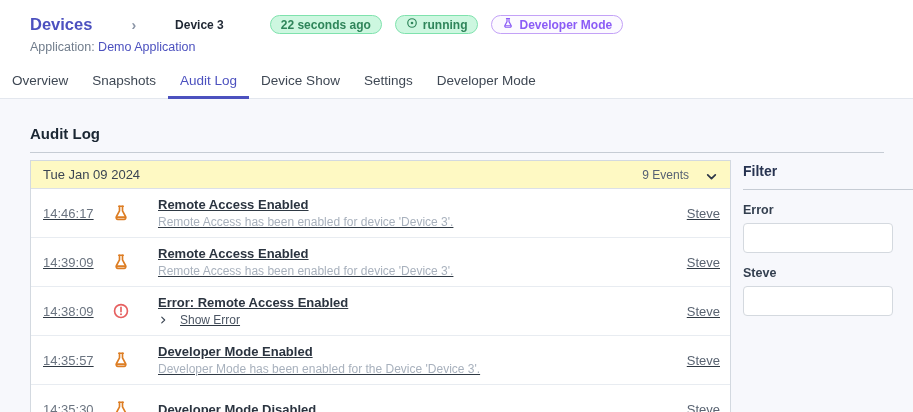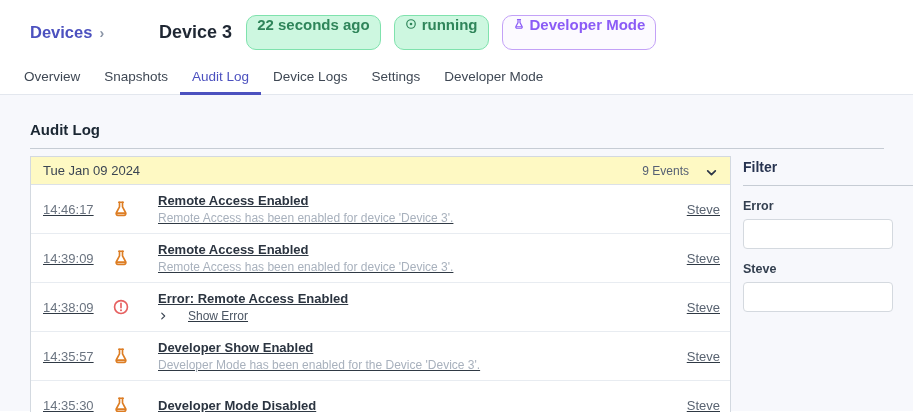--- a/index.html
+++ b/index.html
@@ -1,36 +1,36 @@
 <!DOCTYPE html>
 <html><head>
 <meta charset="utf-8">
 <style>
   * { margin:0; padding:0; box-sizing:border-box; }
   html,body { width:913px; height:412px; overflow:hidden; background:#fff;
     font-family:"Liberation Sans","DejaVu Sans",sans-serif; color:#2f3944; }
 
   
   .page-header { background:#fff; padding:15px 0 0 30px; }
-  .crumb-row { display:flex; align-items:center; }
+  .crumb-row { display:flex; align-items:center;gap:32px; }
   .crumb-parent { color:#4c51bf; font-size:16.5px; font-weight:bold; cursor:pointer; }
   .crumb-sep { color:#8a94a6; font-size:14px; font-weight:bold; margin:0 7px; }
-  .crumb-current { color:#1f2733; font-size:18px; font-weight:bold;margin-left:48px; }
+  .crumb-current { color:#1f2733; font-size:12px; font-weight:bold; }
   .badges { display:flex; align-items:center; margin-left:14px; gap:13px; }
-  .badge { display:inline-flex; gap:5px; height:35px;
-    border-radius:10px; padding:0 10px; font-size:15px; font-weight:bold; }
+  .badge { display:inline-flex; align-items:center; gap:5px; height:19px;
+    border-radius:10px; padding:0 10px; font-size:12px; font-weight:bold; }
   .badge.green { background:#cdf7e0; border:1px solid #7fe2ad; color:#2f855a; }
   .badge.purple { background:#fcfaff; border:1px solid #c3a1f7; color:#8b5cf6; }
   .badge svg { width:12px; height:12px; }
   .app-row { margin-top:6px; font-size:12.5px; }
   .app-label { color:#717d8c; }
   .app-link { color:#4c51bf; cursor:pointer; }
 
   
-  .tabbar { display:flex; margin-top:13px; padding-left:12px;
+  .tabbar { display:flex; margin-top:13px; 
     border-bottom:1px solid #e3e7ee; }
   .tab { padding:6px 12px 8px 12px; font-size:13.5px; color:#3f4854;
     cursor:pointer; border-bottom:3px solid transparent; margin-bottom:-1px; }
   .tab.active { color:#4c51bf; border-bottom-color:#4c51bf; }
 
   
   .content { background:#f7f8fc; height:316px; padding:26px 0 0 30px; }
   .section-title { font-size:15px; font-weight:bold; color:#1b2733; }
   .section-divider { width:854px; height:1px; background:#c6ccd4; margin-top:10px; }
   .content-row { display:flex; margin-top:7px; }
@@ -45,21 +45,21 @@
   .group-chevron { width:13px; height:13px; color:#2d3748; margin-left:16px; }
   .event-row { height:49px; display:flex; align-items:center;
     border-bottom:1px solid #e8ecf1; padding:0 10px 0 12px;text-decoration:underline; }
   .event-time { width:55px; font-size:13px; color:#6b7480; flex:none; }
   .event-icon { width:18px; height:18px; margin:0 12px 0 14px; flex:none; }
   .event-icon.flask { color:#dd7d23; }
   .event-icon.error { color:#e66060; }
   .event-main { display:flex; flex-direction:column; gap:3px;margin-left:16px; }
   .event-title { font-size:13px; font-weight:bold; color:#2b3440; }
   .event-desc { font-size:12px; color:#a8b1bd; }
-  .event-expand { display:flex; align-items:center; gap:20px; cursor:pointer; }
+  .event-expand { display:flex; align-items:center; gap:12px; cursor:pointer; }
   .event-expand svg { width:10px; height:10px; color:#3b4553; }
   .event-expand span { font-size:12px; color:#4b5563; }
   .event-user { margin-left:auto; font-size:13px; color:#5a6472; }
 
   
   .filter-panel { width:170px; margin-left:12px; flex:none; }
   .filter-title { font-size:14px; font-weight:bold; color:#273350; margin-top:3px; }
   .filter-divider { height:1px; background:#c6ccd4; margin-top:10px; }
   .filter-label { font-size:12.5px; font-weight:bold; color:#333f4f; margin-top:13px; }
   .filter-input { margin-top:6px; width:150px; height:30px; background:#fff;
@@ -87,27 +87,31 @@
       <span class="badge purple">
         <span class="icon"><svg viewBox="0 0 24 24" width="12" height="12" fill="none" stroke="currentColor" stroke-width="2.4" stroke-linecap="round" stroke-linejoin="round">
               <path d="M9 3h6"></path>
               <path d="M10 3v6.3L5.8 17a2.4 2.4 0 0 0 2.1 3.5h8.2a2.4 2.4 0 0 0 2.1-3.5L14 9.3V3"></path>
               <path d="M6.8 17.5h10.4"></path>
             </svg></span>
         <span>Developer Mode</span>
       </span>
     </span>
   </div>
+  <div class="app-row">
+    <span class="app-label">Application:</span>
+    <span class="app-link">Demo Application</span>
+  </div>
 </div>
 
 <div class="tabbar">
   <span class="tab">Overview</span>
   <span class="tab">Snapshots</span>
   <span class="tab active">Audit Log</span>
-  <span class="tab">Device Logs</span>
+  <span class="tab">Device Show</span>
   <span class="tab">Settings</span>
   <span class="tab">Developer Mode</span>
 </div>
 
 <div class="content">
   <div class="section-title">Audit Log</div>
   <div class="section-divider"></div>
 
   <div class="content-row">
 
@@ -170,21 +174,21 @@
       </div>
 
       <div class="event-row">
         <span class="event-time">14:35:57</span>
         <span class="event-icon flask"><svg viewBox="0 0 24 24" width="18" height="18" fill="none" stroke="currentColor" stroke-width="2.2" stroke-linecap="round" stroke-linejoin="round">
               <path d="M9 3h6"></path>
               <path d="M10 3v6.3L5.8 17a2.4 2.4 0 0 0 2.1 3.5h8.2a2.4 2.4 0 0 0 2.1-3.5L14 9.3V3"></path>
               <path d="M6.8 17.5h10.4"></path>
             </svg></span>
         <span class="event-main">
-          <span class="event-title">Developer Show Enabled</span>
+          <span class="event-title">Developer Mode Enabled</span>
           <span class="event-desc">Developer Mode has been enabled for the Device 'Device 3'.</span>
         </span>
         <span class="event-user">Steve</span>
       </div>
 
       <div class="event-row">
         <span class="event-time">14:35:30</span>
         <span class="event-icon flask"><svg viewBox="0 0 24 24" width="18" height="18" fill="none" stroke="currentColor" stroke-width="2.2" stroke-linecap="round" stroke-linejoin="round">
               <path d="M9 3h6"></path>
               <path d="M10 3v6.3L5.8 17a2.4 2.4 0 0 0 2.1 3.5h8.2a2.4 2.4 0 0 0 2.1-3.5L14 9.3V3"></path>

